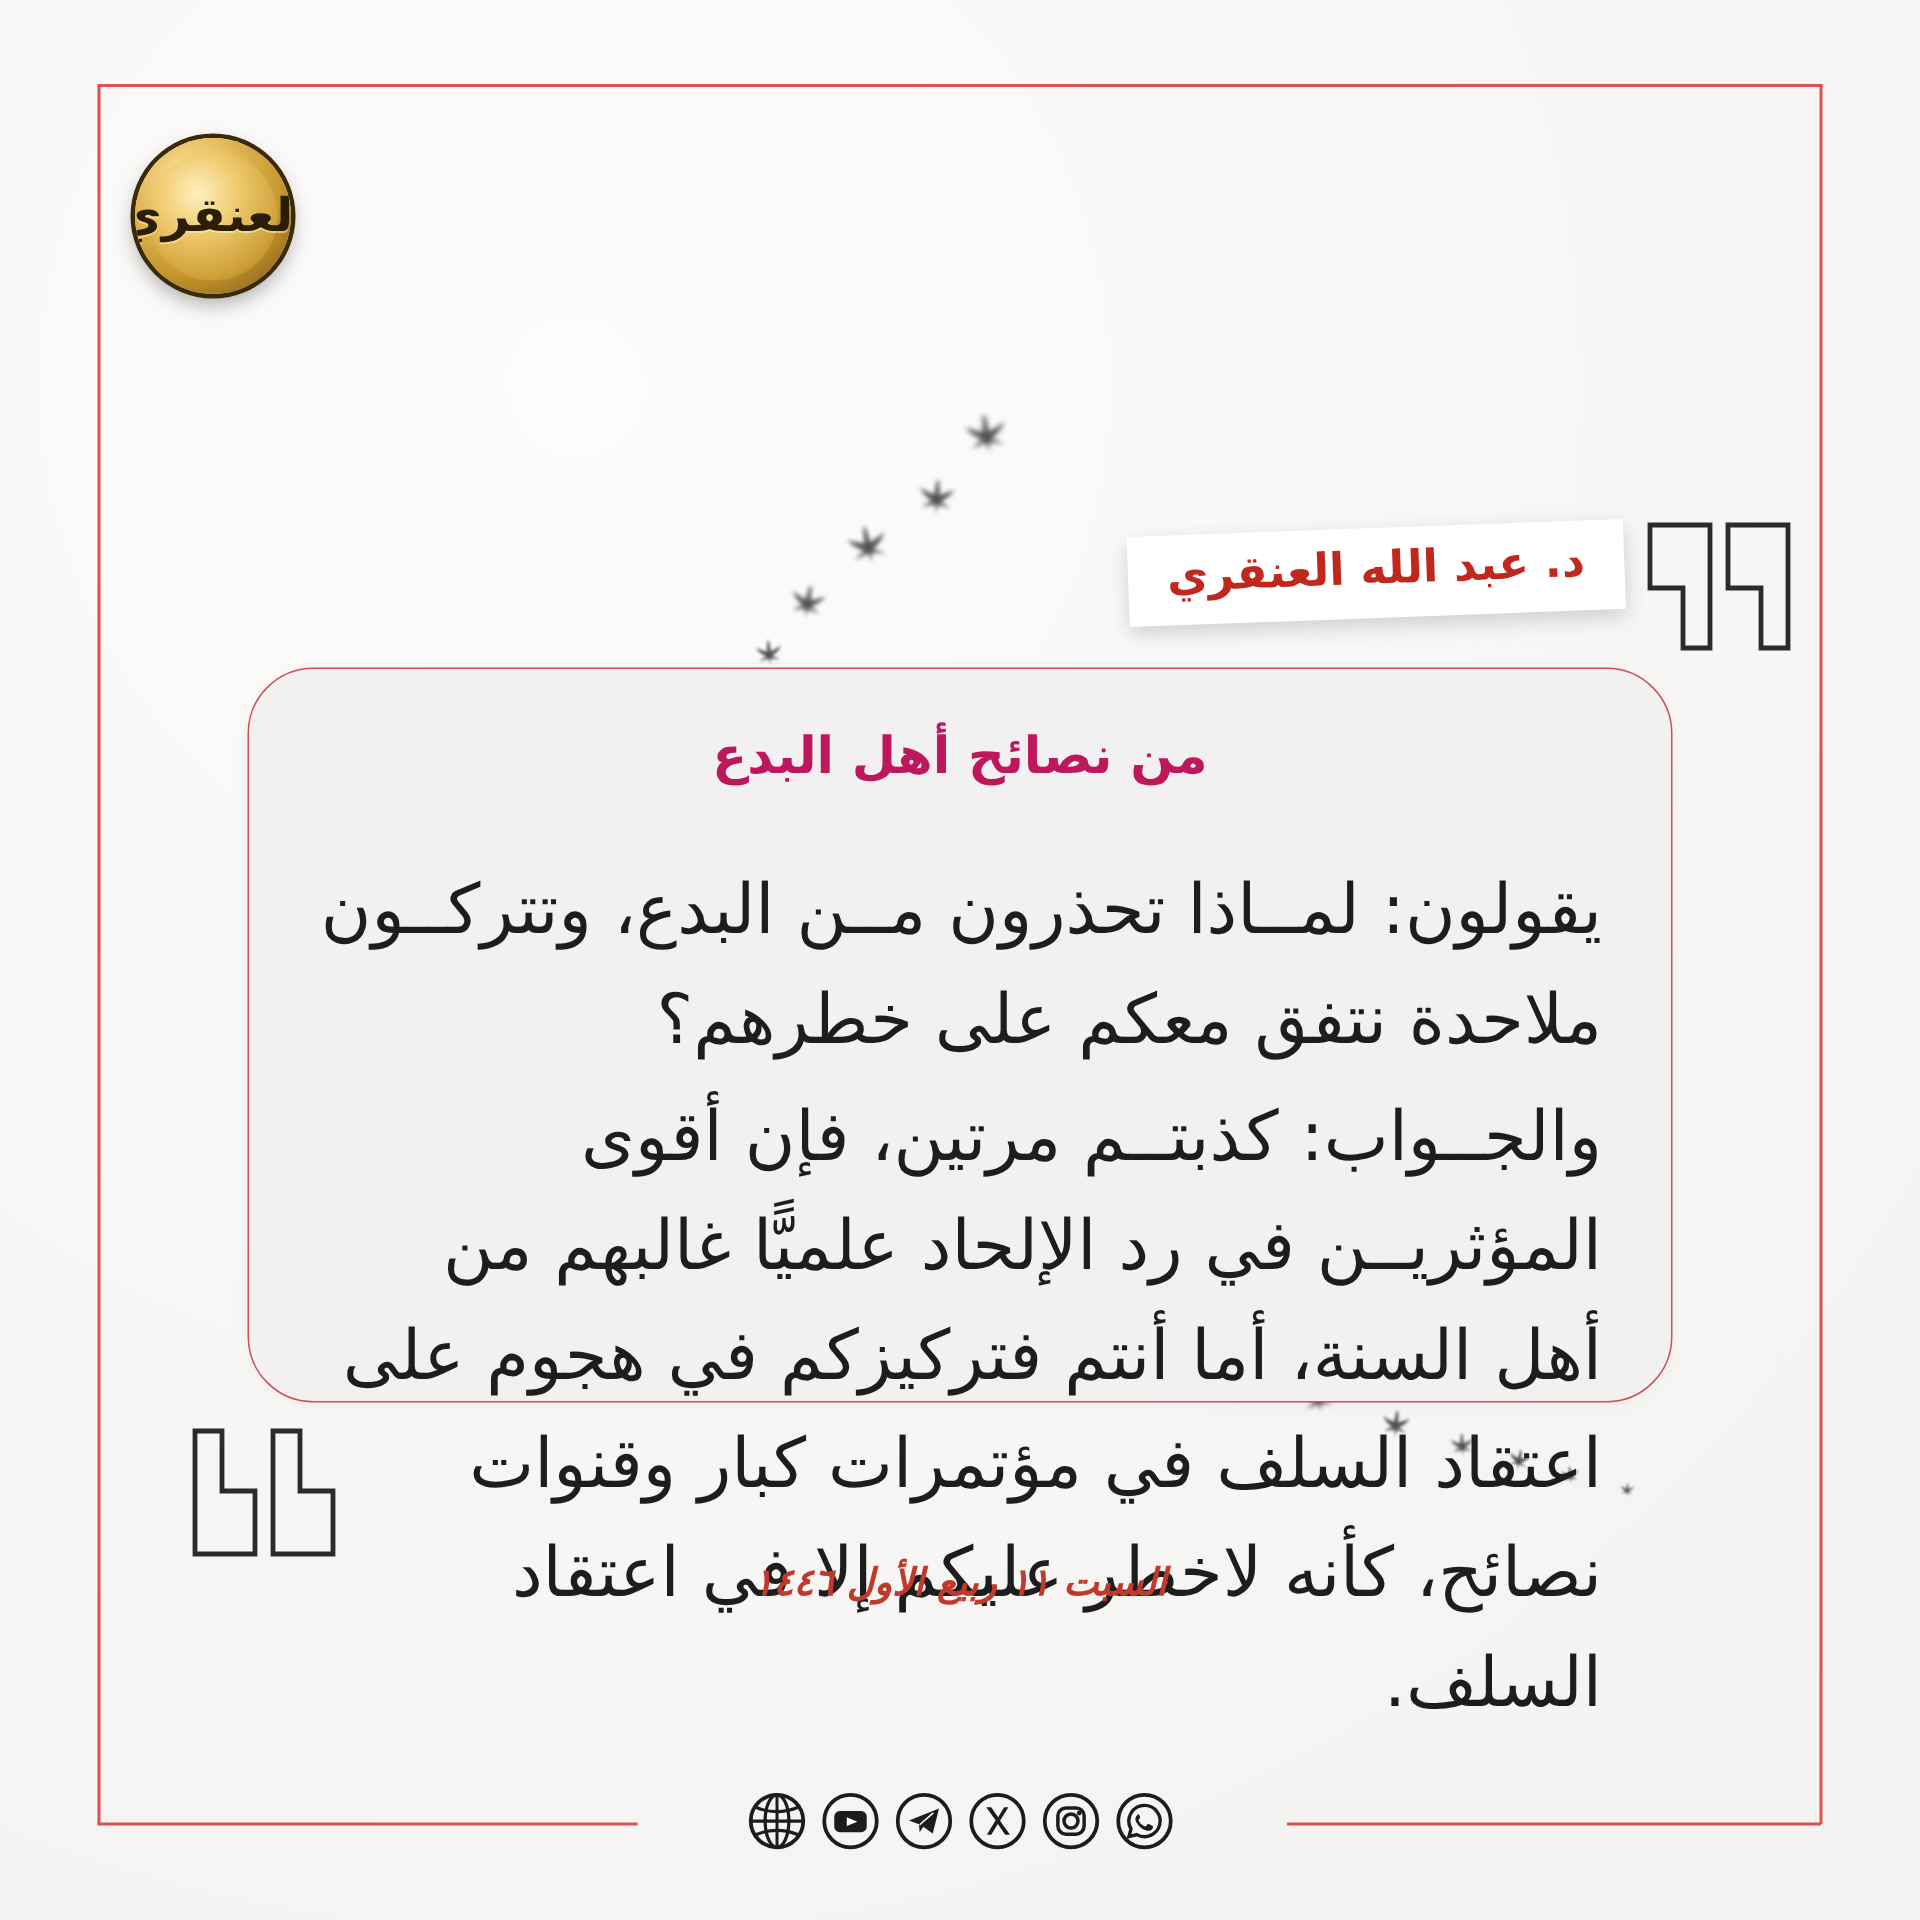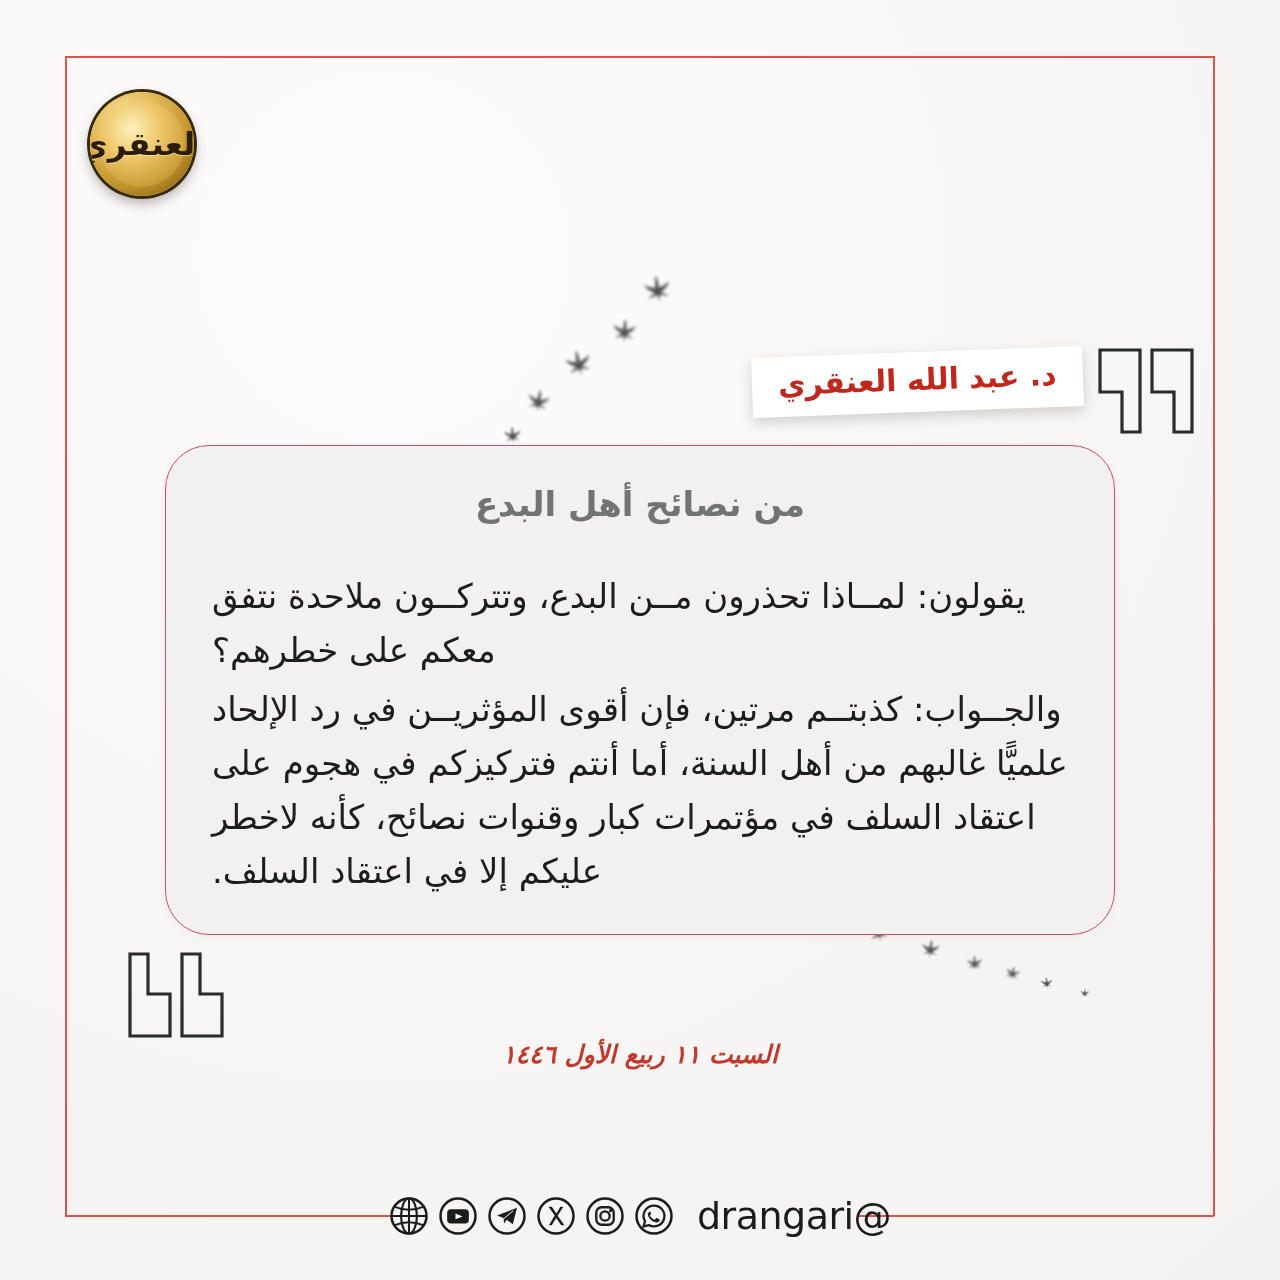--- a/index.html
+++ b/index.html
@@ -118,37 +118,37 @@
     border: 1.4px solid #c9525a;
     border-radius: 44px;
     box-sizing: border-box;
     padding: 34px 46px 30px 46px;
     box-shadow: 0 2px 10px rgba(0,0,0,0.035);
   }
   .quote-title {
     text-align: center;
     font-size: 34px;
     font-weight: 700;
-    color: #737373;
+    color: #be185d;
     direction: rtl;
     margin: 4px 0 0 0;
     letter-spacing: 0;
   }
   .quote-body {
     direction: rtl;
     text-align: right;
     margin-top: 46px;
     color: #1d1d1d;
   }
   .quote-para {
-    font-size: 34px;
+    font-size: 46px;
     line-height: 1.58;
     margin: 0;
     font-weight: 400;
-    text-align: left;
+    text-align: right;
   }
   .quote-para + .quote-para { margin-top: 6px; }
 
   
   .date-line {
     position: absolute;
     left: 0;
     right: 0;
     top: 1040px;
     text-align: center;
@@ -350,16 +350,15 @@
         <circle cx="30.6" cy="17.6" r="1.9" fill="#1c1c1c"></circle>
       </svg>
     </span>
     <span>
       <svg class="social-icon" viewBox="0 0 48 48">
         <circle cx="24" cy="24" r="21" fill="none" stroke="#1c1c1c" stroke-width="3"></circle>
         <path d="M24 11.5 a12.5 12.5 0 0 0 -10.8 18.8 L11.5 36.5 l6.4 -1.6 A12.5 12.5 0 1 0 24 11.5 z" fill="none" stroke="#1c1c1c" stroke-width="2.7"></path>
         <path d="M19.4 18.8 c-0.5 -0.1 -1 0 -1.4 0.5 -0.5 0.6 -1.3 1.5 -1.3 3 0 1.6 1.1 3.2 1.3 3.5 0.2 0.3 2.3 3.8 5.8 5.1 2.9 1.1 3.5 0.9 4.2 0.8 0.7 -0.1 2.2 -0.9 2.5 -1.8 0.3 -0.9 0.3 -1.6 0.2 -1.8 -0.1 -0.2 -0.4 -0.3 -0.8 -0.5 -0.4 -0.2 -2.2 -1.1 -2.6 -1.2 -0.3 -0.1 -0.6 -0.2 -0.9 0.2 -0.3 0.4 -1 1.2 -1.2 1.5 -0.2 0.2 -0.4 0.3 -0.8 0.1 -0.4 -0.2 -1.6 -0.6 -3.1 -1.9 -1.1 -1 -1.9 -2.3 -2.1 -2.7 -0.2 -0.4 0 -0.6 0.2 -0.8 0.2 -0.2 0.4 -0.5 0.6 -0.7 0.2 -0.2 0.2 -0.4 0.4 -0.7 0.1 -0.3 0.1 -0.5 0 -0.7 -0.1 -0.2 -0.9 -2.1 -1.2 -2.9 z" fill="#1c1c1c"></path>
       </svg>
     </span>
-    <span class="handle">drangari@</span>
   </div>
 
 </div>
 
 </body></html>

